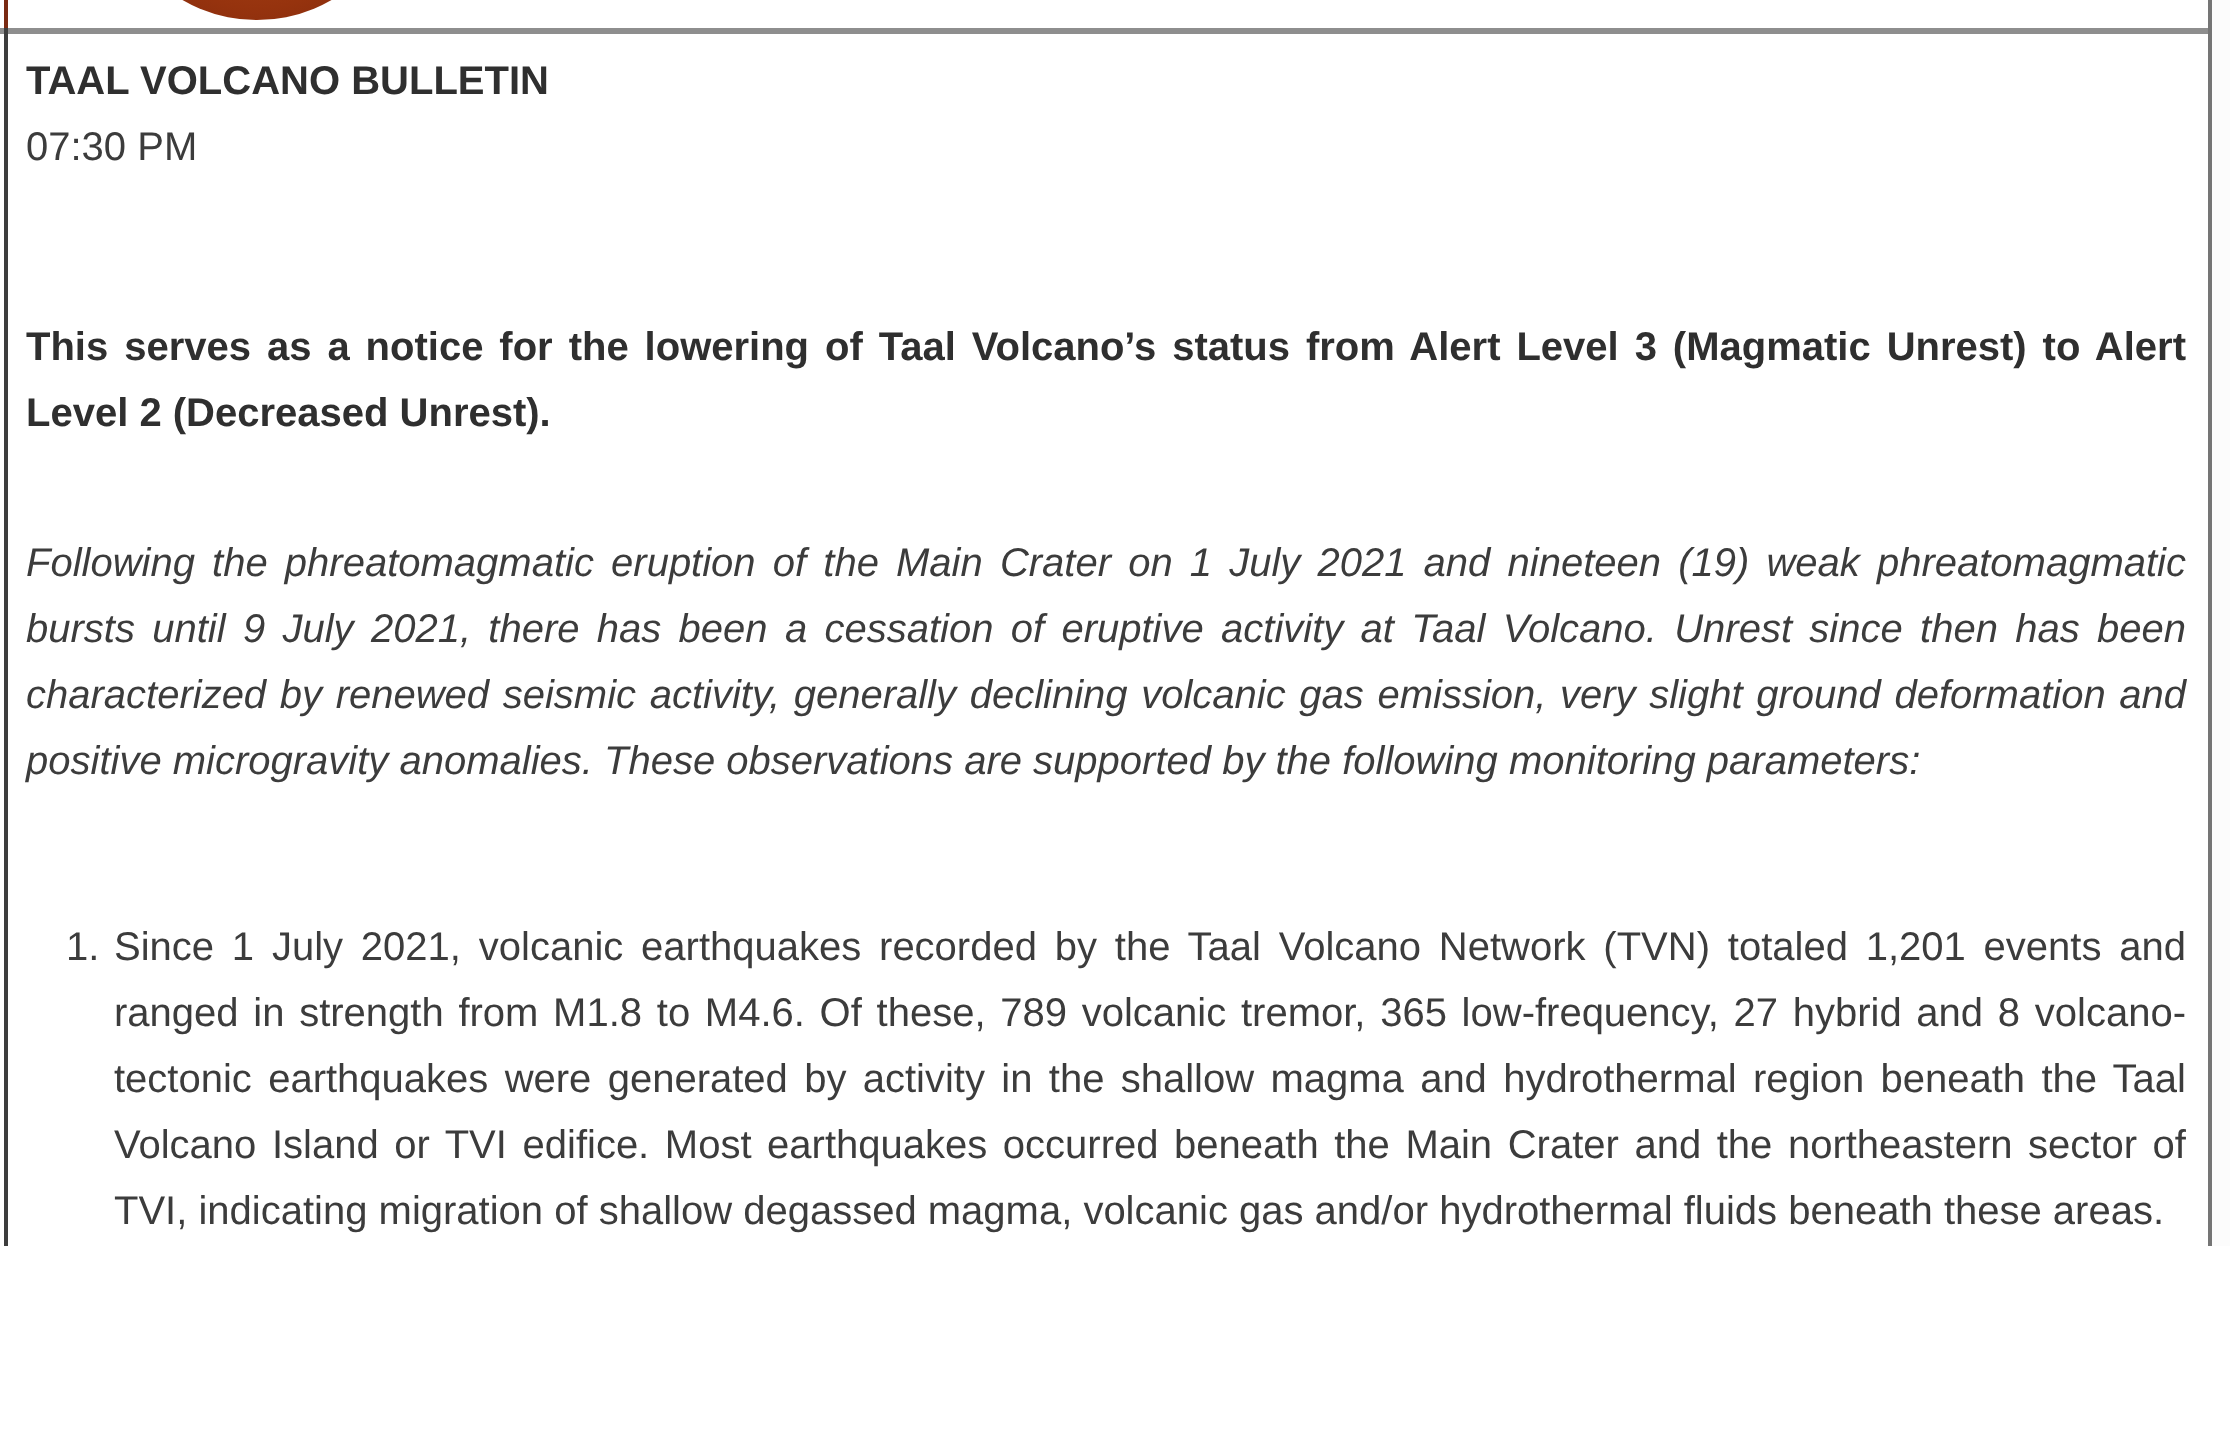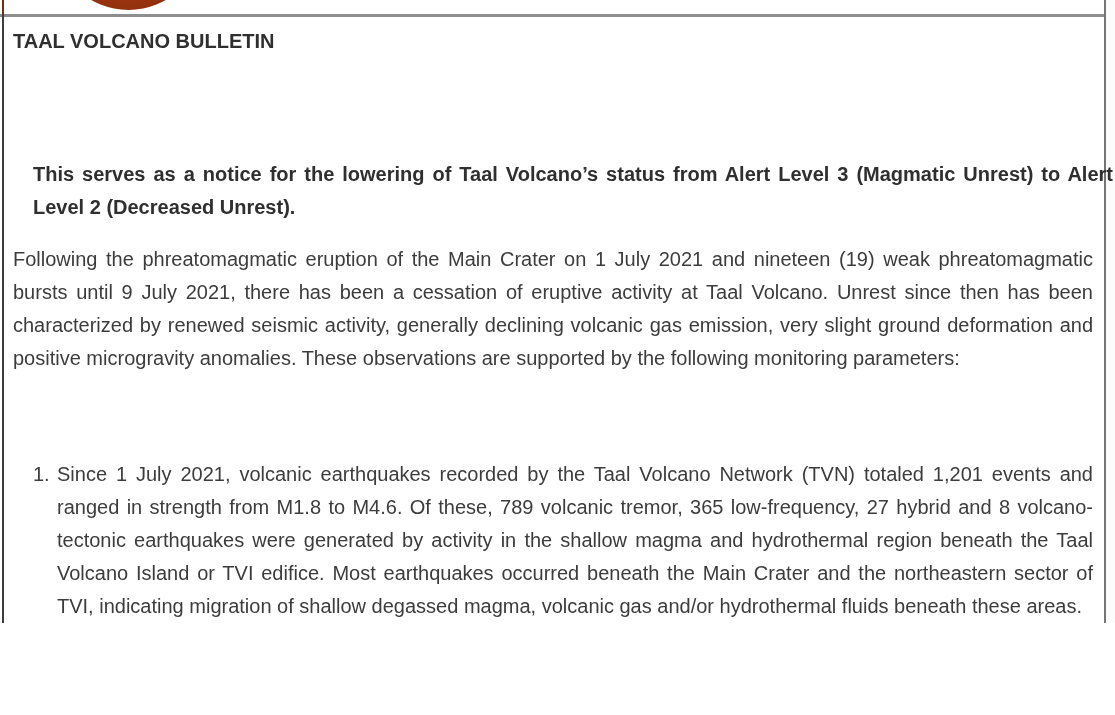--- a/index.html
+++ b/index.html
@@ -61,25 +61,25 @@
   .header { top: 25px; }
   .header .title {
     font-weight: bold;
     color: #2f2f2f;
   }
   .notice {
     top: 158px;
     font-weight: bold;
     color: #2f2f2f;
     text-align: justify;
-    margin-left: 20px;
   }
   .intro {
-    top: 243px;
+    top: 266px;
     text-align: justify;
+    font-style: italic;
   }
   .numbered-list { top: 458px; }
   .list-item { display: flex; align-items: flex-start; }
   .list-marker {
     flex: none;
     width: 24px;
     margin-left: 20px;
   }
   .list-text {
     flex: 1;
@@ -108,20 +108,21 @@
   <div class="seal"></div>
 
   <div class="top-rule"></div>
   <div class="border-left"></div>
   <div class="border-left-top"></div>
   <div class="border-right"></div>
   <div class="outside-right"></div>
 
   <div class="textblock header">
     <div class="title">TAAL VOLCANO BULLETIN</div>
+    <div>07:30 PM</div>
   </div>
 
   <div class="textblock notice">This serves as a notice for the lowering of Taal Volcano’s status from Alert Level 3 (Magmatic Unrest) to Alert Level 2 (Decreased Unrest).</div>
 
   <div class="textblock intro">Following the phreatomagmatic eruption of the Main Crater on 1 July 2021 and nineteen (19) weak phreatomagmatic bursts until 9 July 2021, there has been a cessation of eruptive activity at Taal Volcano. Unrest since then has been characterized by renewed seismic activity, generally declining volcanic gas emission, very slight ground deformation and positive microgravity anomalies. These observations are supported by the following monitoring parameters:</div>
 
   <div class="textblock numbered-list">
     <div class="list-item">
       <div class="list-marker">1.</div>
       <div class="list-text">Since 1 July 2021, volcanic earthquakes recorded by the Taal Volcano Network (TVN) totaled 1,201 events and ranged in strength from M1.8 to M4.6. Of these, 789 volcanic tremor, 365 low-frequency, 27 hybrid and 8 volcano-tectonic earthquakes were generated by activity in the shallow magma and hydrothermal region beneath the Taal Volcano Island or TVI edifice. Most earthquakes occurred beneath the Main Crater and the northeastern sector of TVI, indicating migration of shallow degassed magma, volcanic gas and/or hydrothermal fluids beneath these areas.</div>

